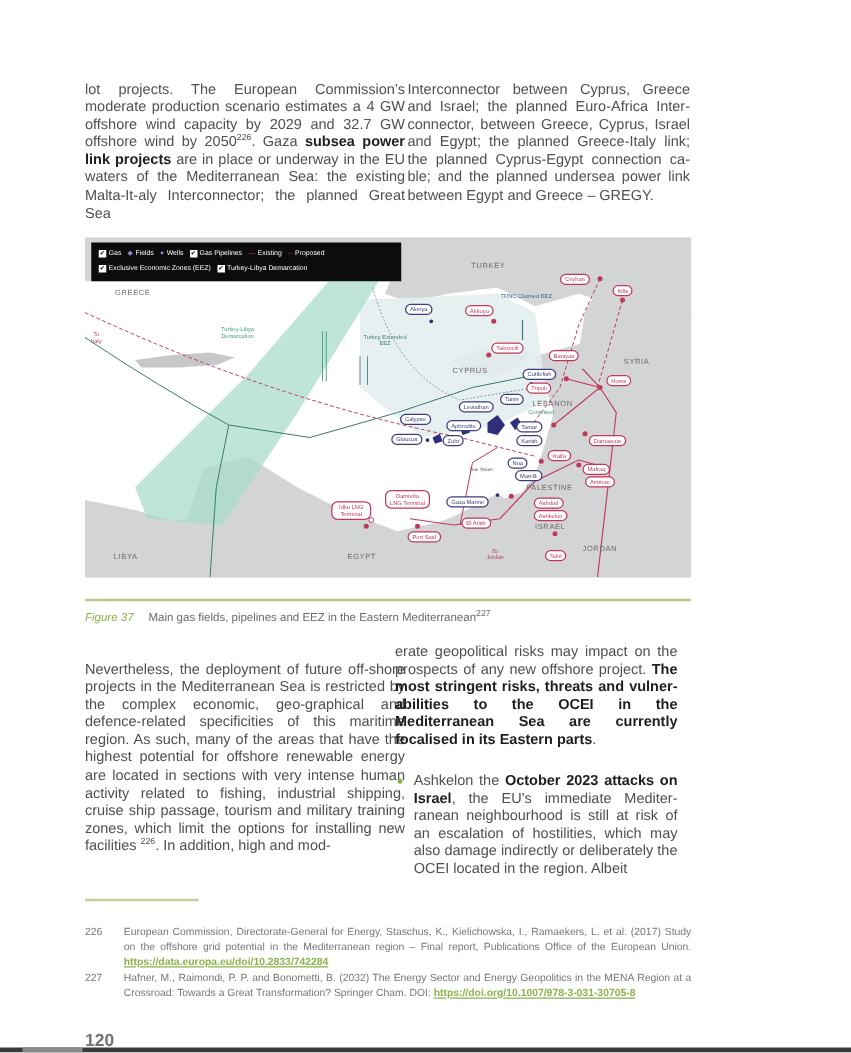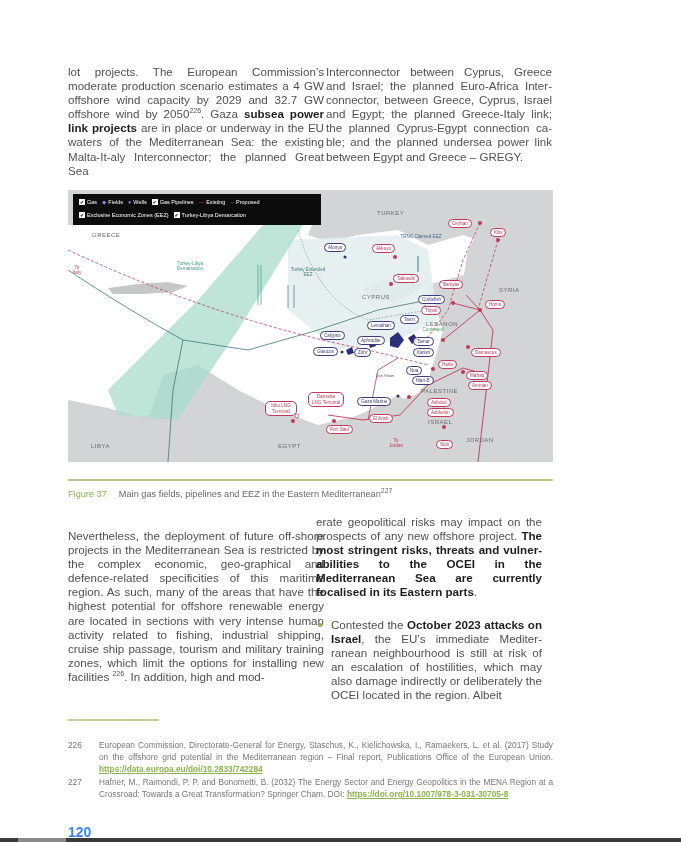--- a/index.html
+++ b/index.html
@@ -22,31 +22,31 @@
     .legend .cb { display: inline-block; width: 6px; height: 6px; background: #fff; color: #000; font-size: 5px; line-height: 6px; text-align: center; }
     .lg-item { display: inline-flex; align-items: center; gap: 2px; }
     .pill { position: absolute; font-size: 4.6px; padding: 0.5px 3px; border-radius: 5px; background: #fff; white-space: nowrap; line-height: 6px; }
     .pill.red { border: 0.8px solid #c0385a; color: #c0385a; }
     .pill.blue { border: 0.8px solid #3c3c7c; color: #3c3c7c; }
     .ctry { position: absolute; font-size: 6px; letter-spacing: 0.5px; color: #6a6a6a; }
     .tag { position: absolute; font-size: 4.6px; text-align: center; line-height: 5px; }
 
     #fig-rule { position: absolute; left: 68px; top: 479px; width: 485px; height: 1.5px; background: #b7c98a; }
     #fig-caption { position: absolute; left: 68px; top: 489px; font-size: 9.2px; color: #6a6a6a; }
-    #fig-caption .num { color: #8cb34b; margin-right: 12px; }
+    #fig-caption .num { color: #8cb34b; margin-right: 12px; font-style: italic; }
 
     #fn-rule { position: absolute; left: 68px; top: 719px; width: 91px; height: 2px; background: #c3cf9a; }
     .fn { position: absolute; left: 68px; width: 485px; font-size: 8.3px; line-height: 12px; color: #777; }
     .fn .n { position: absolute; left: 0; top: 0; }
     .fn .t { margin-left: 31px; text-align: justify; display: block; }
     .fn a { color: #8cb34b; text-decoration: underline; font-weight: bold; }
     #fn-226 { top: 739px; }
     #fn-227 { top: 776px; }
 
-    #page-number { position: absolute; left: 68px; top: 824px; font-size: 14px; font-weight: bold; color: #3b82f6; }
+    #page-number { position: absolute; left: 68px; top: 824px; font-size: 14px; font-weight: bold; color: #737373; }
     #bottom-bar { position: absolute; left: 0; top: 838px; width: 681px; height: 4px; background: #3a3a3a; }
     #bottom-bar .thumb { position: absolute; left: 18px; top: 0; width: 48px; height: 4px; background: #8a8a8a; }
   </style>
 </head>
 <body>
 
 <div id="col-tl" class="col">
   <span>lot projects. The European Commission’s moderate production scenario estimates a 4 GW offshore wind capacity by 2029 and 32.7 GW offshore wind by 2050</span><sup>226</sup><span>. Gaza </span><b>subsea power link projects</b><span> are in place or underway in the EU waters of the Mediterranean Sea: the existing Malta-It-aly Interconnector; the planned Great Sea</span>
 </div>
 <div id="col-tr" class="col">Interconnector between Cyprus, Greece and Israel; the planned Euro-Africa Inter-connector, between Greece, Cyprus, Israel and Egypt; the planned Greece-Italy link; the planned Cyprus-Egypt connection ca-ble; and the planned undersea power link between Egypt and Greece – GREGY.</div>
@@ -215,21 +215,21 @@
 <div id="col-bl" class="col">
   <span>Nevertheless, the deployment of future off-shore projects in the Mediterranean Sea is restricted by the complex economic, geo-graphical and defence-related specificities of this maritime region. As such, many of the areas that have the highest potential for offshore renewable energy are located in sections with very intense human activity related to fishing, industrial shipping, cruise ship passage, tourism and military training zones, which limit the options for installing new facilities </span><sup>226</sup><span>. In addition, high and mod-</span>
 </div>
 
 <div id="col-br" class="col">
   <div>
     <span>erate geopolitical risks may impact on the prospects of any new offshore project. </span><b>The most stringent risks, threats and vulner-abilities to the OCEI in the Mediterranean Sea are currently focalised in its Eastern parts</b><span>.</span>
   </div>
   <div class="bullet">
     <span class="dot"></span>
-    <span>Contested the </span><b>October 2023 attacks on Israel</b><span>, the EU’s immediate Mediter-ranean neighbourhood is still at risk of an escalation of hostilities, which may also damage indirectly or deliberately the OCEI located in the region. Albeit</span>
+    <span>Ashkelon the </span><b>October 2023 attacks on Israel</b><span>, the EU’s immediate Mediter-ranean neighbourhood is still at risk of an escalation of hostilities, which may also damage indirectly or deliberately the OCEI located in the region. Albeit</span>
   </div>
 </div>
 
 <div id="fn-rule"></div>
 <div id="fn-226" class="fn">
   <span class="n">226</span>
   <span class="t"><span>European Commission, Directorate-General for Energy, Staschus, K., Kielichowska, I., Ramaekers, L. et al. (2017) Study on the offshore grid potential in the Mediterranean region – Final report, Publications Office of the European Union. </span><a>https://data.europa.eu/doi/10.2833/742284</a></span>
 </div>
 <div id="fn-227" class="fn">
   <span class="n">227</span>

